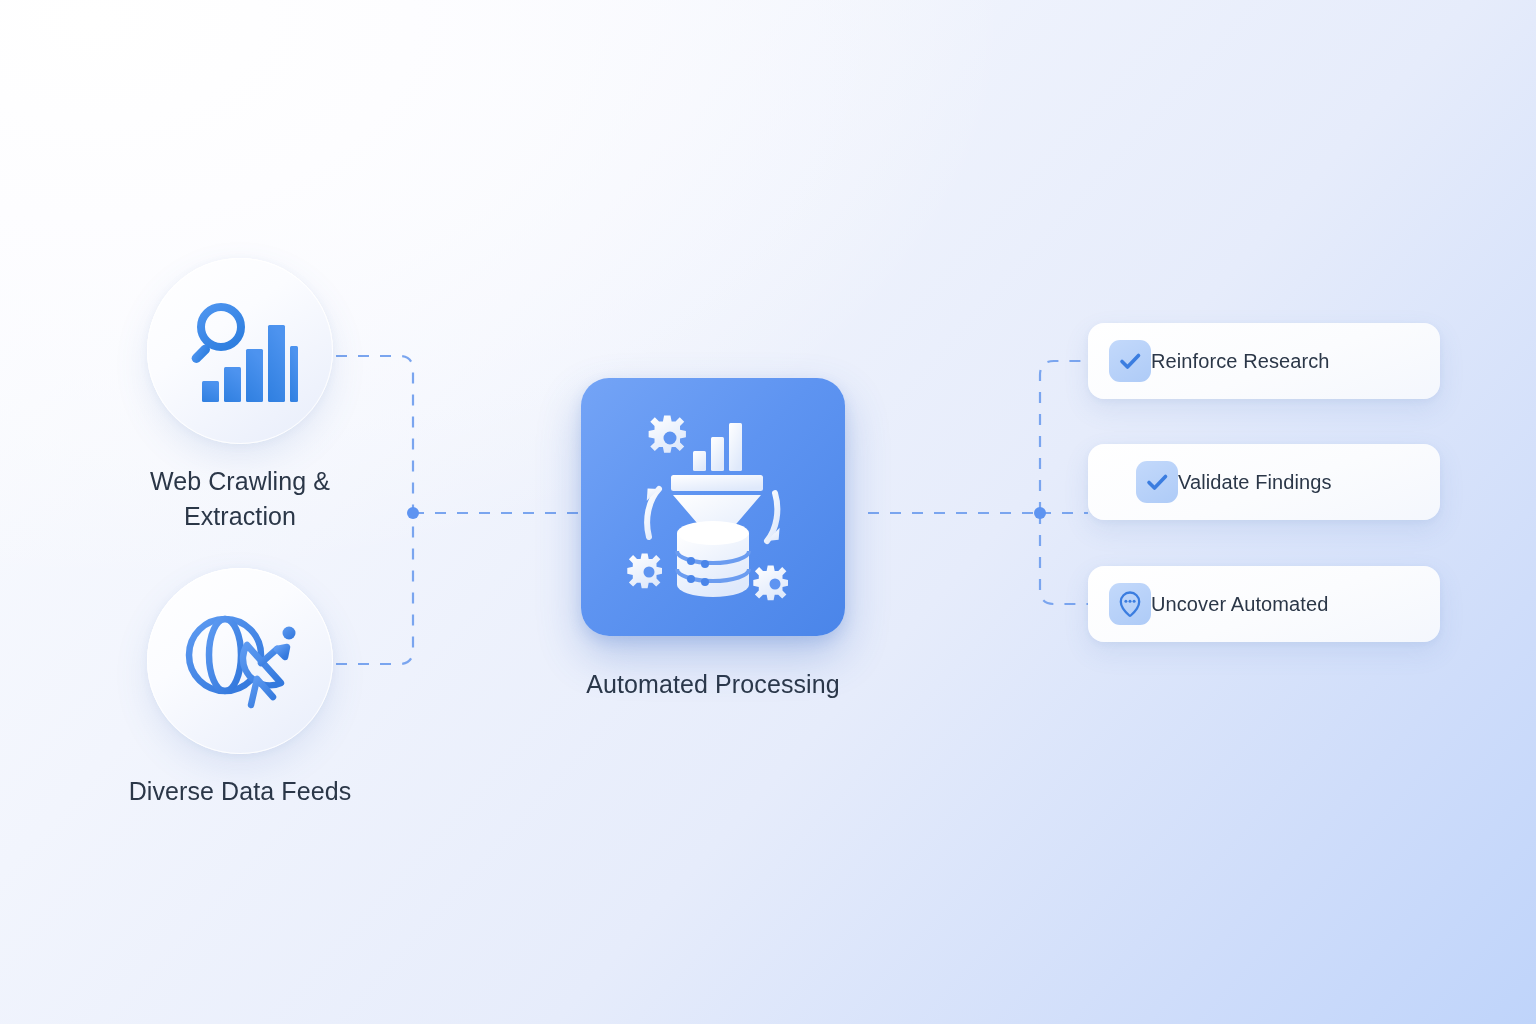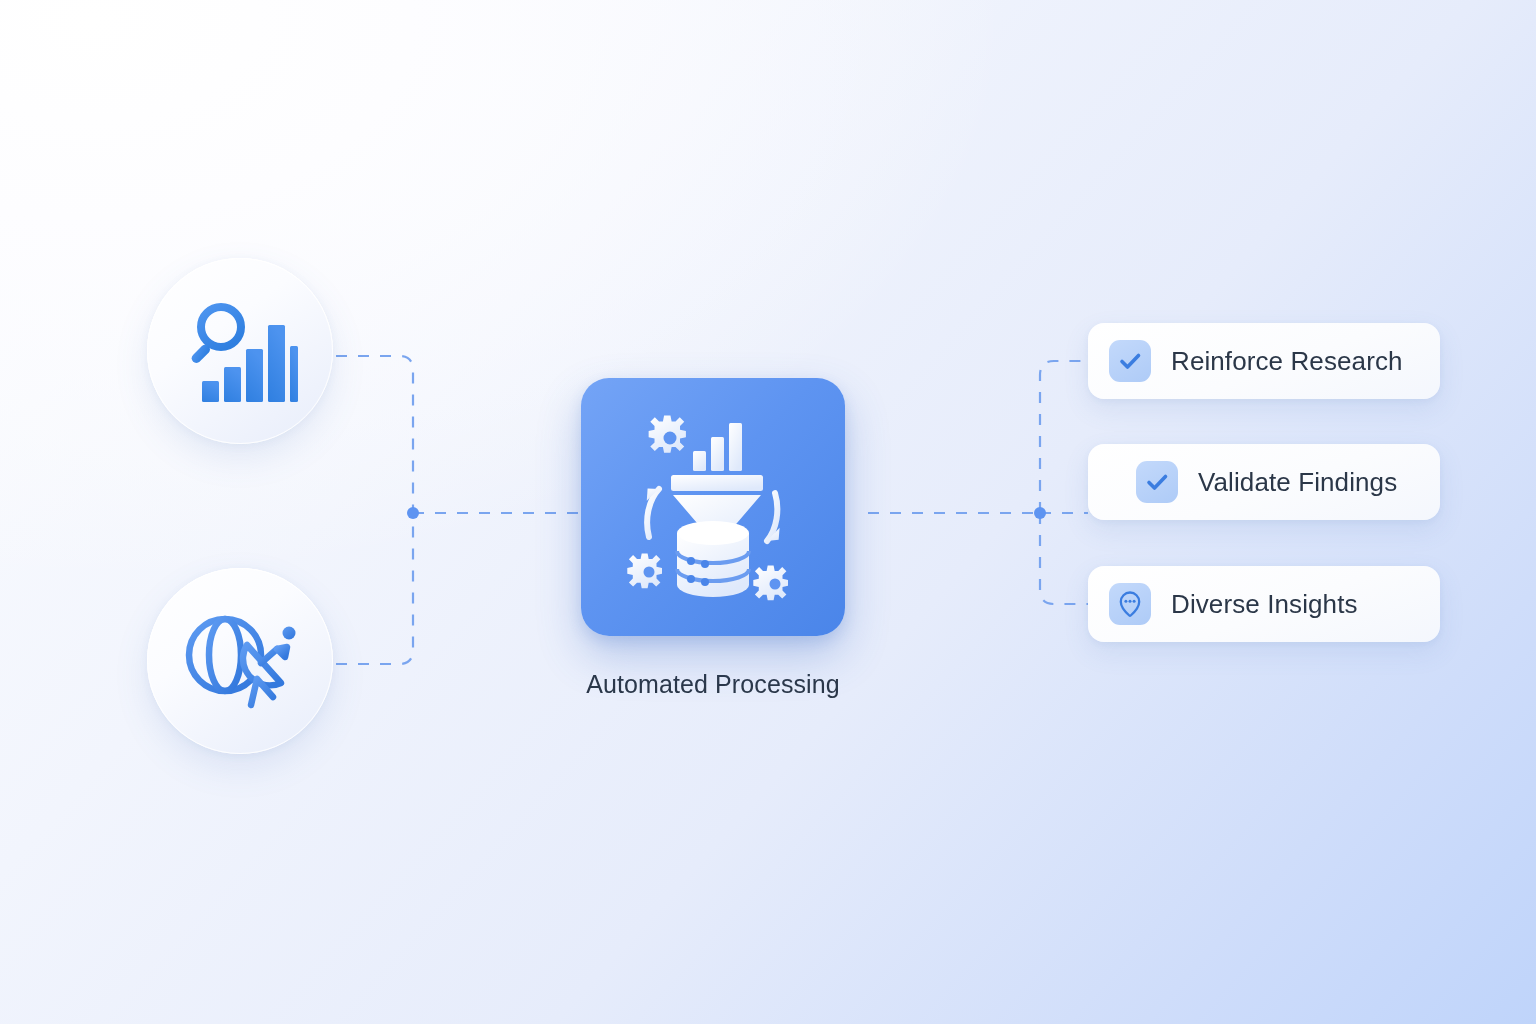--- a/index.html
+++ b/index.html
@@ -127,22 +127,21 @@
     flex: 0 0 auto;
     width: 42px;
     height: 42px;
     border-radius: 11px;
     background: linear-gradient(150deg, #c3d9fb 0%, #aecbf7 100%);
     display: flex;
     align-items: center;
     justify-content: center;
   }
   .card-label {
-    margin-left: 20px;
-    font-size: 26px;
+    font-size: 20px;
     color: #2b3748;
     letter-spacing: 0.1px;
     white-space: nowrap;
   }
 </style>
 </head>
 <body>
 
 <div id="stage">
 
@@ -189,20 +188,24 @@
         <circle cx="39" cy="28" r="20" fill="none" stroke="url(#gradGlass)" stroke-width="8"></circle>
         <rect x="8" y="50" width="22" height="9.5" rx="4.75" transform="rotate(-45 19 55)" fill="url(#gradGlass)"></rect>
 
         <rect x="20" y="82" width="17" height="21" rx="1.5" fill="url(#gradBars)"></rect>
         <rect x="42" y="68" width="17" height="35" rx="1.5" fill="url(#gradBars)"></rect>
         <rect x="64" y="50" width="17" height="53" rx="1.5" fill="url(#gradBars)"></rect>
         <rect x="86" y="26" width="17" height="77" rx="1.5" fill="url(#gradBars)"></rect>
         <rect x="108" y="47" width="8" height="56" rx="1.5" fill="url(#gradBars)"></rect>
       </svg>
     </div>
+    <div class="source-label">
+      <span>Web Crawling &amp;</span><br>
+      <span>Extraction</span>
+    </div>
   </div>
 
   <div class="source" id="source-feeds">
     <div class="orb">
       <svg width="118" height="104" viewBox="0 0 118 104">
         <defs>
           <linearGradient id="gradGlobe" x1="0" y1="0" x2="0.8" y2="1">
             <stop offset="0%" stop-color="#5e9bf2"></stop>
             <stop offset="100%" stop-color="#3479dd"></stop>
           </linearGradient>
@@ -220,20 +223,23 @@
         <g fill="none" stroke="url(#gradGlobe)" stroke-width="6.5" stroke-linejoin="round" stroke-linecap="round">
           <path d="M62 48 a27 27 0 0 0 38 26 L66 36 a27 27 0 0 0 -4 12 Z" fill="#f3f6fd"></path>
           <path d="M80 54 L96 40"></path>
           <path d="M96 40 l10 -2 -2 10 Z" fill="url(#gradGlobe)"></path>
           <path d="M76 70 L70 96 M76 70 L92 88"></path>
           <path d="M66 96 L96 96"></path>
         </g>
         <circle cx="108" cy="24" r="6.5" fill="url(#gradGlobe)"></circle>
       </svg>
     </div>
+    <div class="source-label">
+      <span>Diverse Data Feeds</span>
+    </div>
   </div>
 
   <div id="processing-node">
     <div class="proc-tile">
       <svg width="196" height="196" viewBox="0 0 196 196">
         <defs>
           <linearGradient id="gradWhite" x1="0" y1="0" x2="0.6" y2="1">
             <stop offset="0%" stop-color="#ffffff"></stop>
             <stop offset="100%" stop-color="#dfe9fb"></stop>
           </linearGradient>
@@ -308,16 +314,16 @@
 
   <div class="outcome-card" style="top:566px;">
     <span class="card-icon">
       <svg width="26" height="28" viewBox="0 0 26 28">
         <path d="M13 2.5 a9.2 9.2 0 0 1 9.2 9.2 c0 5.6 -6.6 12.1 -8.5 13.8 a1 1 0 0 1 -1.4 0 C10.4 23.8 3.8 17.3 3.8 11.7 A9.2 9.2 0 0 1 13 2.5 Z" fill="none" stroke="#3b7de0" stroke-width="2.3"></path>
         <circle cx="8.9" cy="11.3" r="1.5" fill="#3b7de0"></circle>
         <circle cx="13" cy="11.3" r="1.5" fill="#3b7de0"></circle>
         <circle cx="17.1" cy="11.3" r="1.5" fill="#3b7de0"></circle>
       </svg>
     </span>
-    <span class="card-label">Diverse Insights</span>
+    <span class="card-label">Uncover Automated</span>
   </div>
 
 </div>
 
 </body></html>

